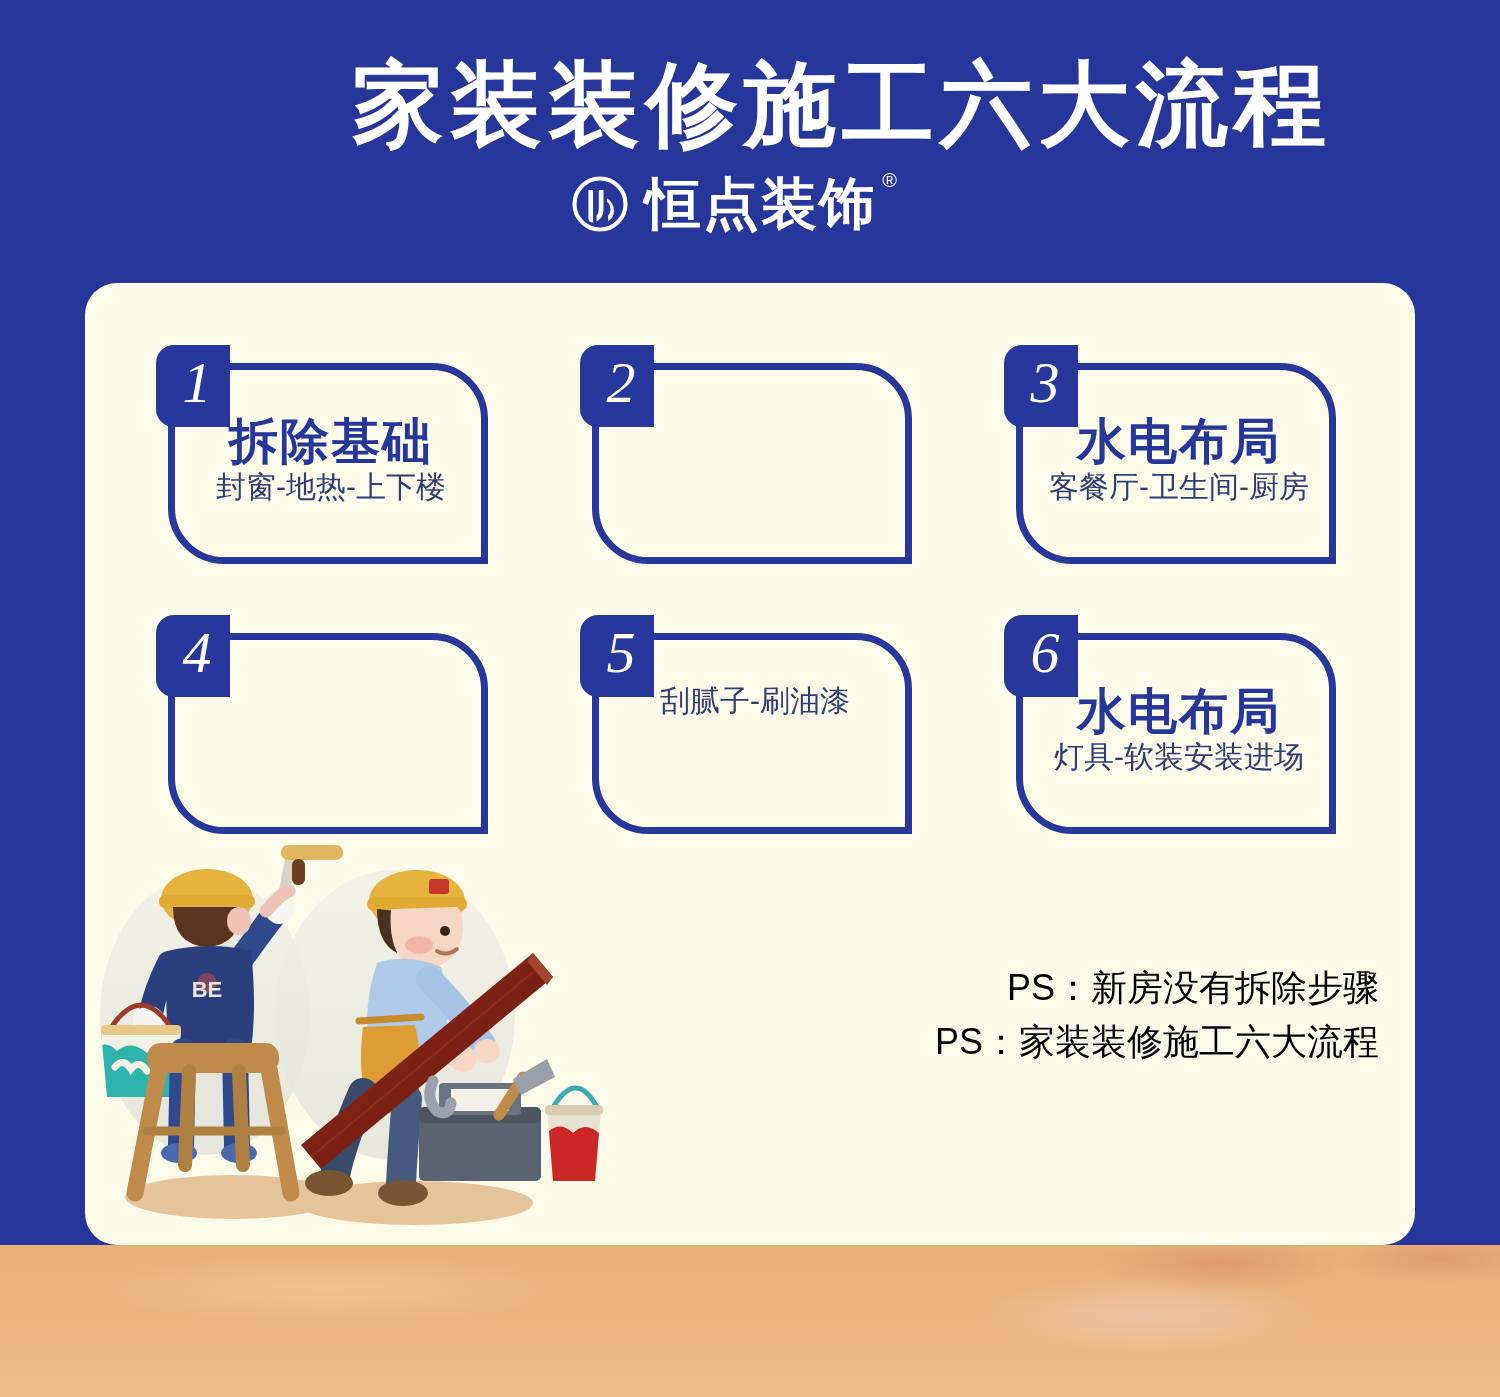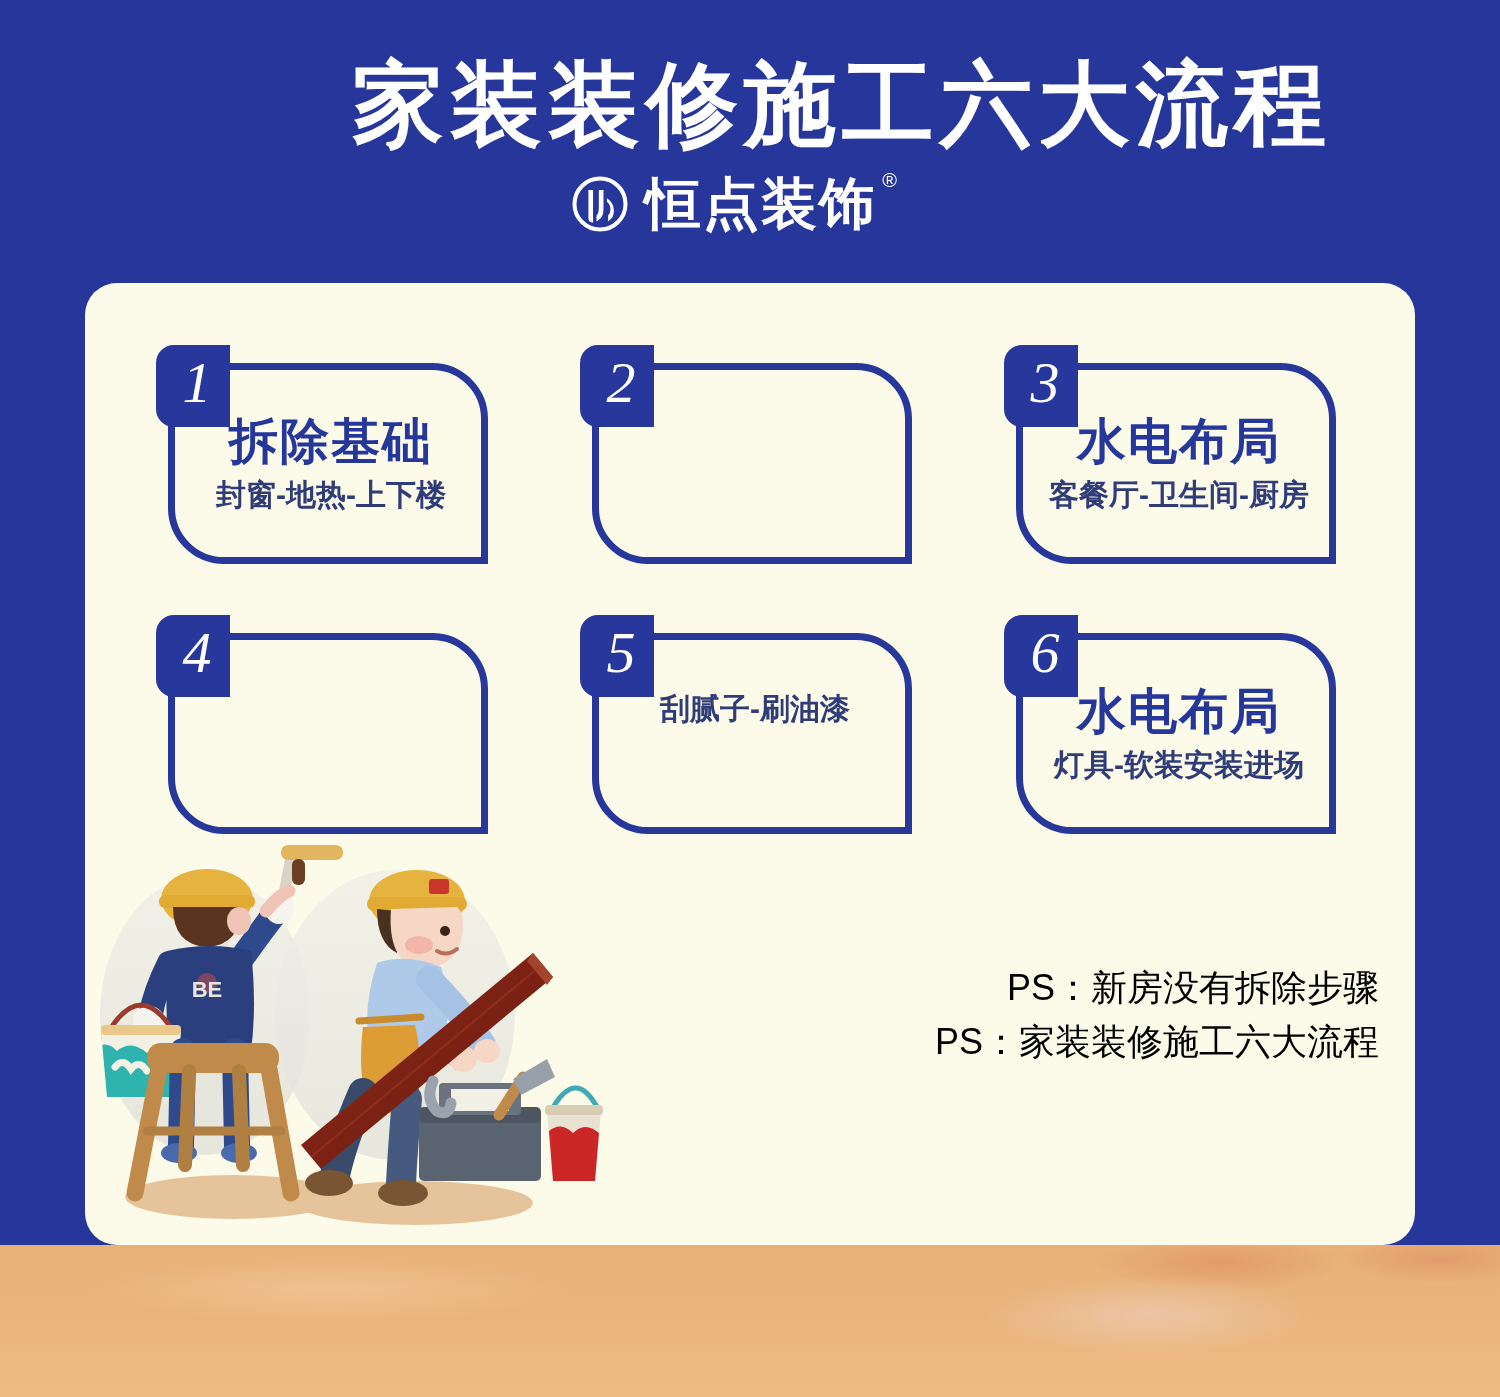--- a/index.html
+++ b/index.html
@@ -157,25 +157,24 @@
   }
   .card-heading {
     color: #25379A;
     font-size: 49px;
     line-height: 56px;
     font-weight: 700;
     letter-spacing: 2px;
     white-space: nowrap;
   }
   .card-sub {
-    margin-top: 8px;
     color: #2F3C78;
     font-size: 30px;
     line-height: 36px;
-    font-weight: 700;
+    font-weight: 400;
     letter-spacing: 0px;
     white-space: nowrap;
   }
 
   
   #ps-notes {
     position: absolute;
     right: 36px;
     top: 678px;
     text-align: right;

